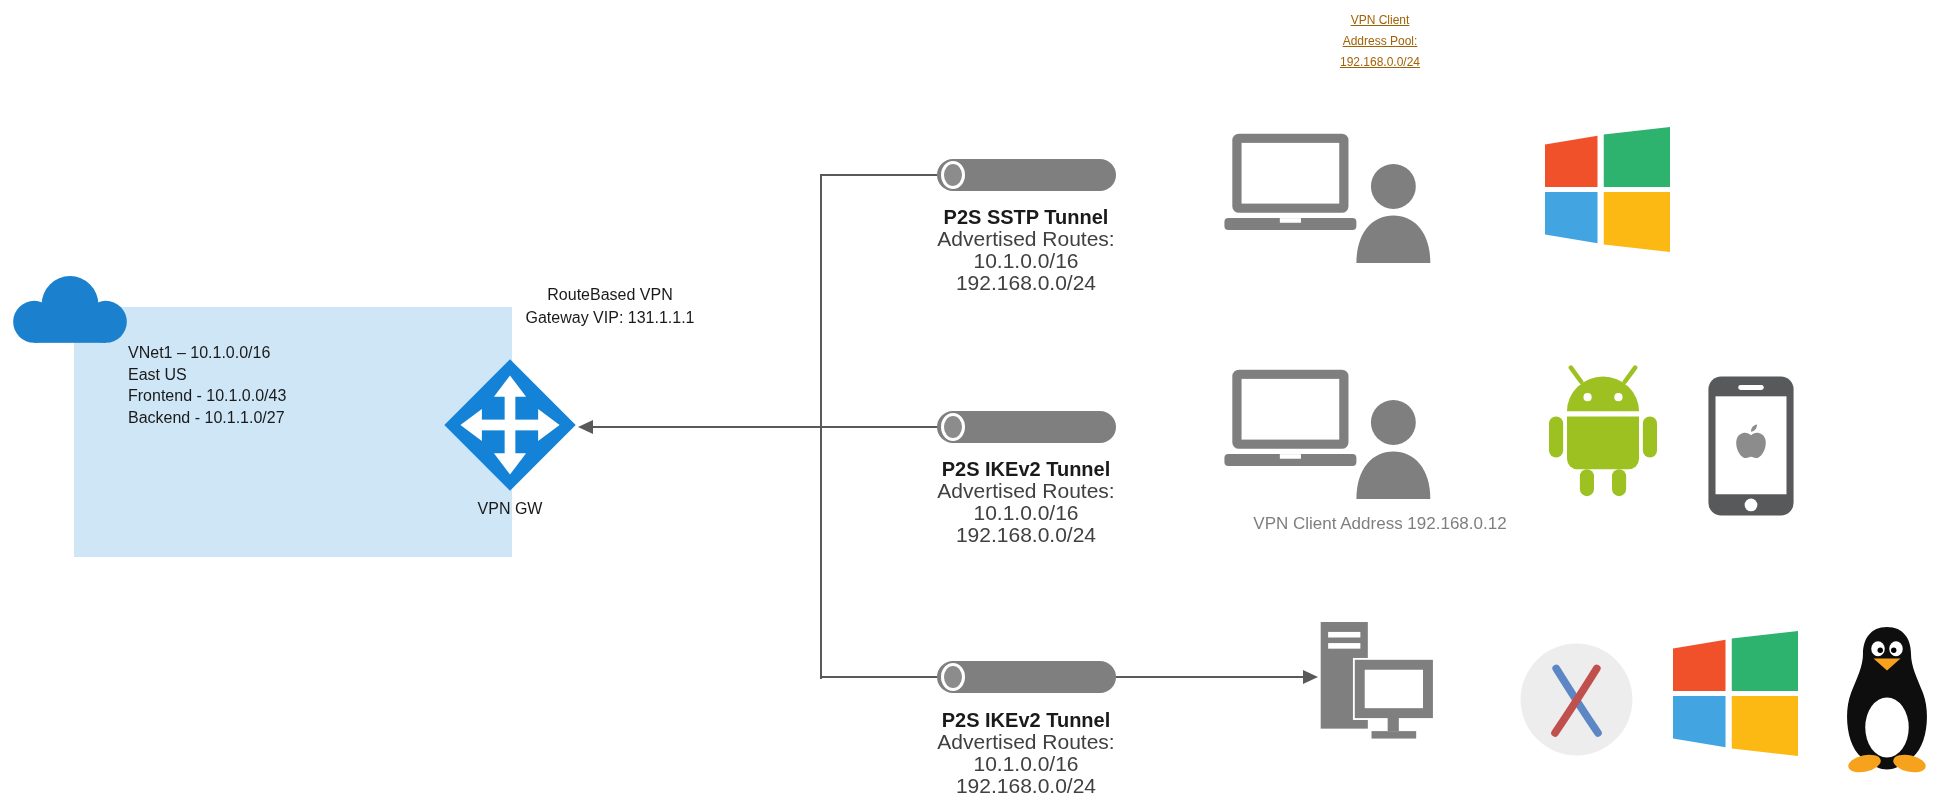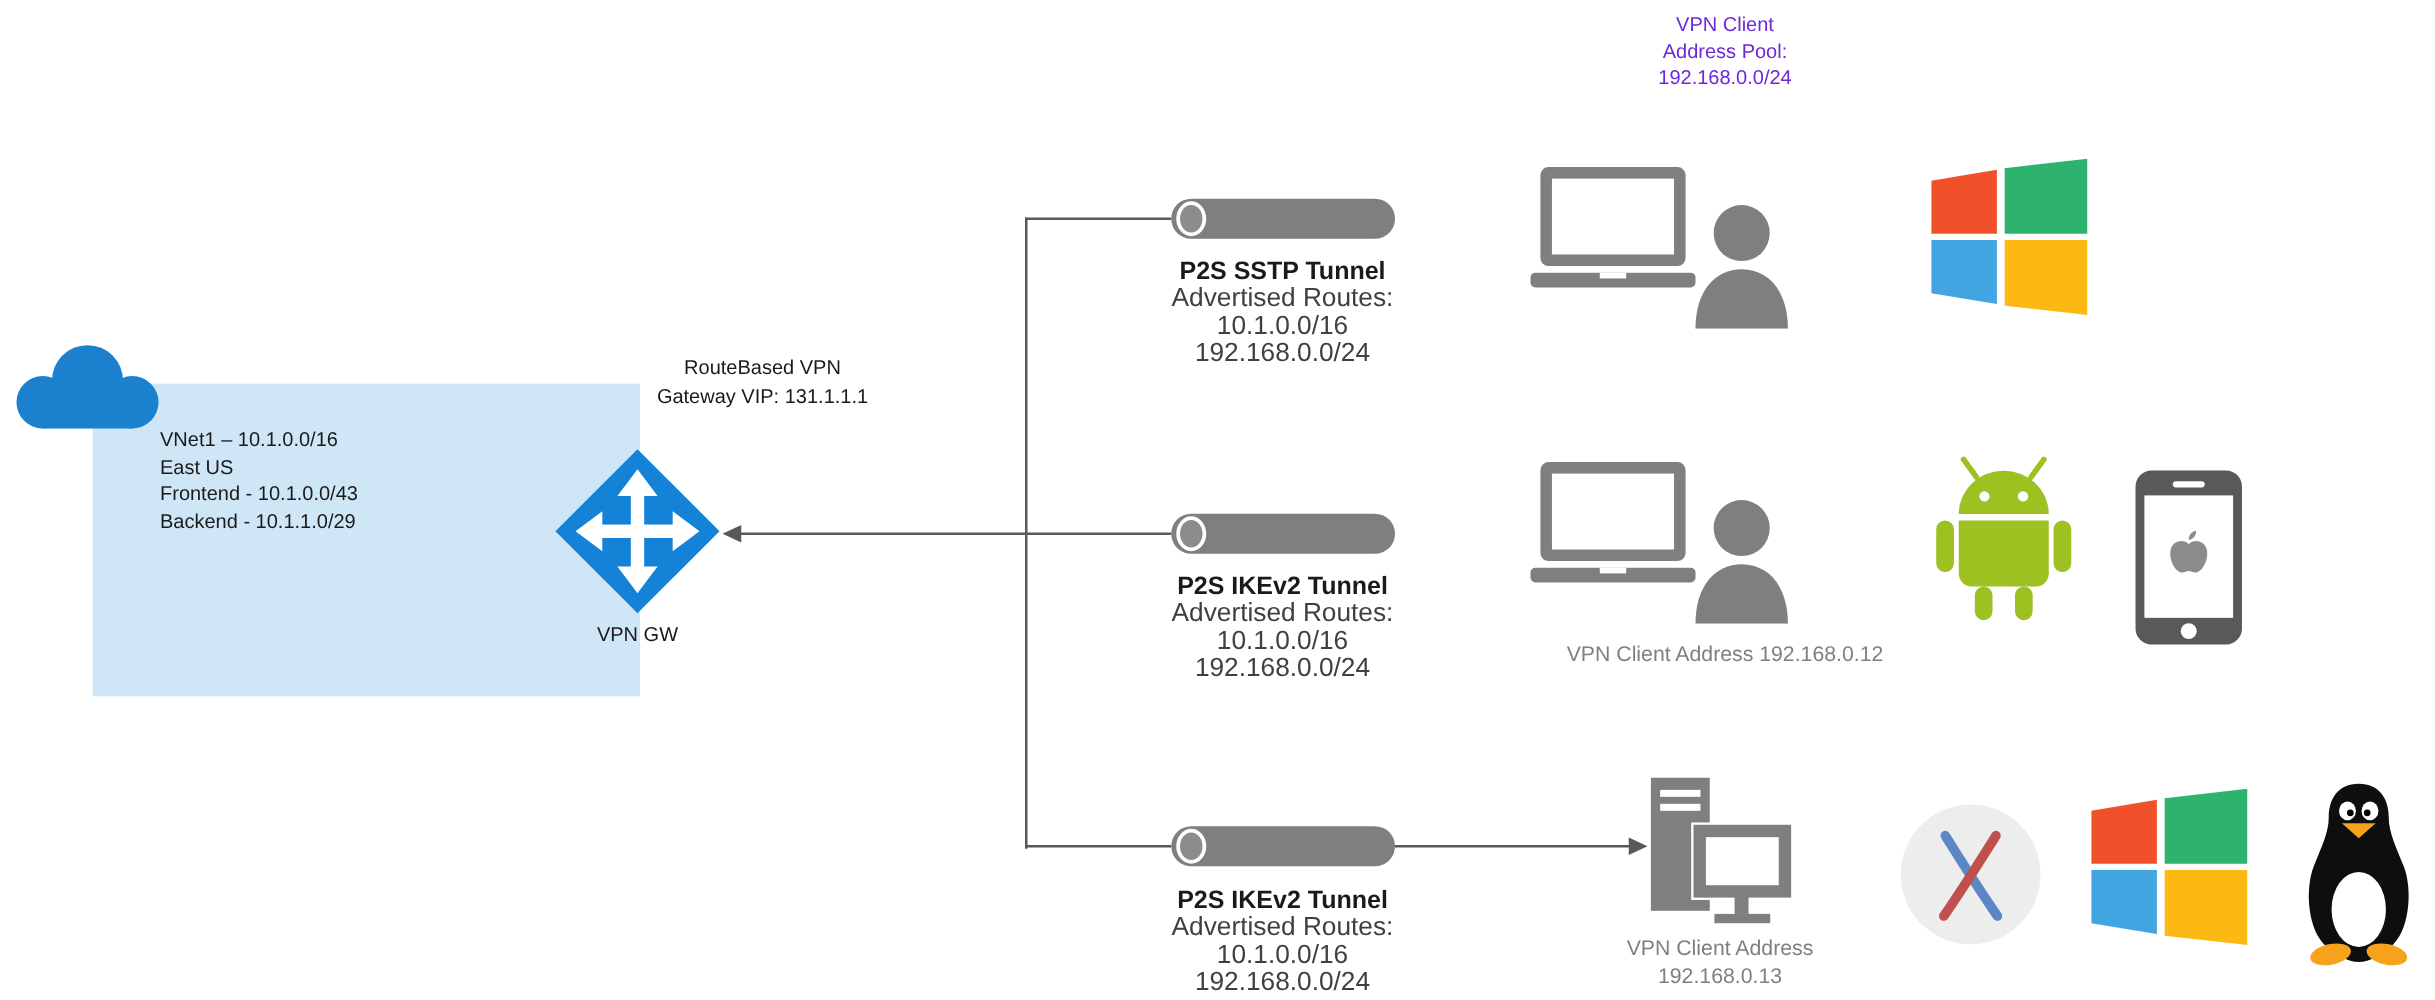--- a/index.html
+++ b/index.html
@@ -16,21 +16,21 @@
   }
   .arrow-right {
     position:absolute; width:0; height:0;
     border-top:7px solid transparent; border-bottom:7px solid transparent;
     border-left:15px solid #595959;
   }
   .vnet-box { position:absolute; left:74px; top:307px; width:438px; height:250px; background:#cfe6f7; }
   .vnet-text { position:absolute; left:128px; top:342px; font-size:16px; line-height:21.5px; color:#1a1a1a; }
   .gw-info { position:absolute; left:470px; top:283px; width:280px; text-align:center; font-size:16px; line-height:23px; color:#1a1a1a; }
   .gw-label { position:absolute; left:443px; top:500px; width:134px; text-align:center; font-size:16px; color:#1a1a1a; }
-  .pool-text { position:absolute; left:1245px; top:10px; width:270px; text-align:center; font-size:16px; line-height:21px; color:#6d28d9; }
+  .pool-text { position:absolute; left:1245px; top:10px; width:270px; text-align:center; font-size:12px; line-height:21px; color:#a16207;text-decoration:underline; }
   .tunnel {
     position:absolute; width:179px; height:32px; background:#7f7f7f; border-radius:16px;
   }
   .tunnel::before {
     content:""; position:absolute; left:4px; top:2px; width:24px; height:28px;
     border-radius:50%; background:#8c8c8c; border:3px solid #ffffff; box-sizing:border-box;
   }
   .tunnel-label { position:absolute; left:906px; width:240px; text-align:center; line-height:22px; }
   .tunnel-label .t { font-weight:bold; font-size:20px; color:#1a1a1a; }
   .tunnel-label .r { font-size:21px; color:#404040; }
@@ -45,21 +45,21 @@
     <div>VPN Client</div>
     <div>Address Pool:</div>
     <div>192.168.0.0/24</div>
   </div>
 
   <div class="vnet-box"></div>
   <div class="vnet-text">
     <div>VNet1 – 10.1.0.0/16</div>
     <div>East US</div>
     <div>Frontend - 10.1.0.0/43</div>
-    <div>Backend - 10.1.1.0/29</div>
+    <div>Backend - 10.1.1.0/27</div>
   </div>
 
   <svg class="abs" style="left:8px; top:265px;" width="124" height="84" viewBox="0 0 100 68">
     <g fill="#1b81ce">
       <circle cx="21" cy="46" r="17"></circle>
       <circle cx="50" cy="32" r="23"></circle>
       <circle cx="79" cy="46" r="17"></circle>
       <rect x="21" y="46" width="58" height="17"></rect>
     </g>
   </svg>
@@ -177,24 +177,20 @@
     </g>
     <rect x="8" y="8" width="26" height="4.5" fill="#ffffff"></rect>
     <rect x="8" y="17" width="26" height="4.5" fill="#ffffff"></rect>
     <rect x="28" y="29" width="66" height="50" fill="#ffffff"></rect>
     <rect x="33.5" y="34.5" width="55" height="39" fill="none" stroke-width="8" stroke="#7f7f7f"></rect>
     <g fill="#7f7f7f">
       <rect x="56" y="77" width="9" height="11"></rect>
       <rect x="43" y="88" width="36" height="6"></rect>
     </g>
   </svg>
-  <div class="client-label" style="left:1216px; top:748px;">
-    <div>VPN Client Address</div>
-    <div>192.168.0.13</div>
-  </div>
 
   <svg class="abs" style="left:1517px; top:640px;" width="119" height="119" viewBox="0 0 100 100">
     <circle cx="50" cy="50" r="47" fill="#ededed"></circle>
     <path d="M33,24 C43,40 57,62 68,78" fill="none" stroke-width="6.5" stroke-linecap="round" stroke="#5d87c4"></path>
     <path d="M67,24 C57,40 43,62 32,78" fill="none" stroke-width="6.5" stroke-linecap="round" stroke="#c0504d"></path>
   </svg>
 
   <svg class="abs" style="left:1673px; top:631px;" width="125" height="125" viewBox="0 0 100 100">
     <polygon points="0,14 42,7 42,48 0,48" fill="#f0512b"></polygon>
     <polygon points="47,6 100,0 100,48 47,48" fill="#2db36d"></polygon>

